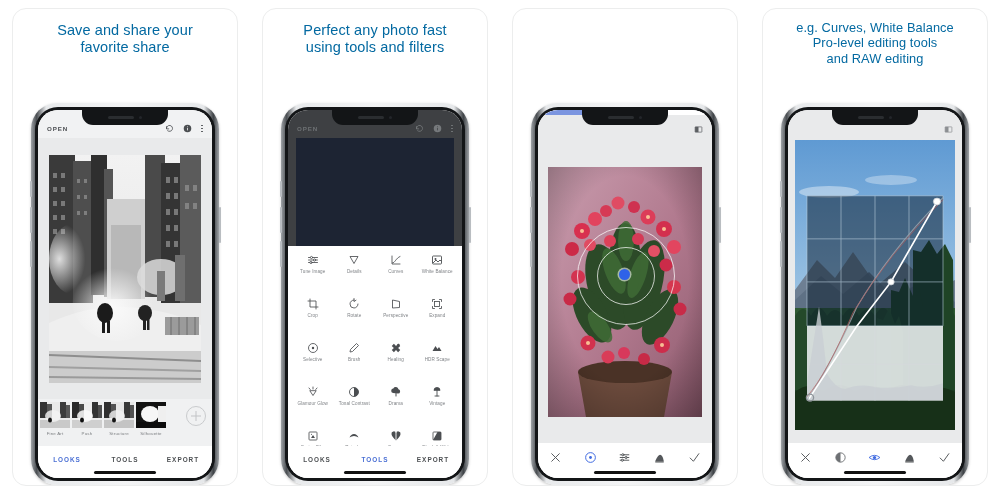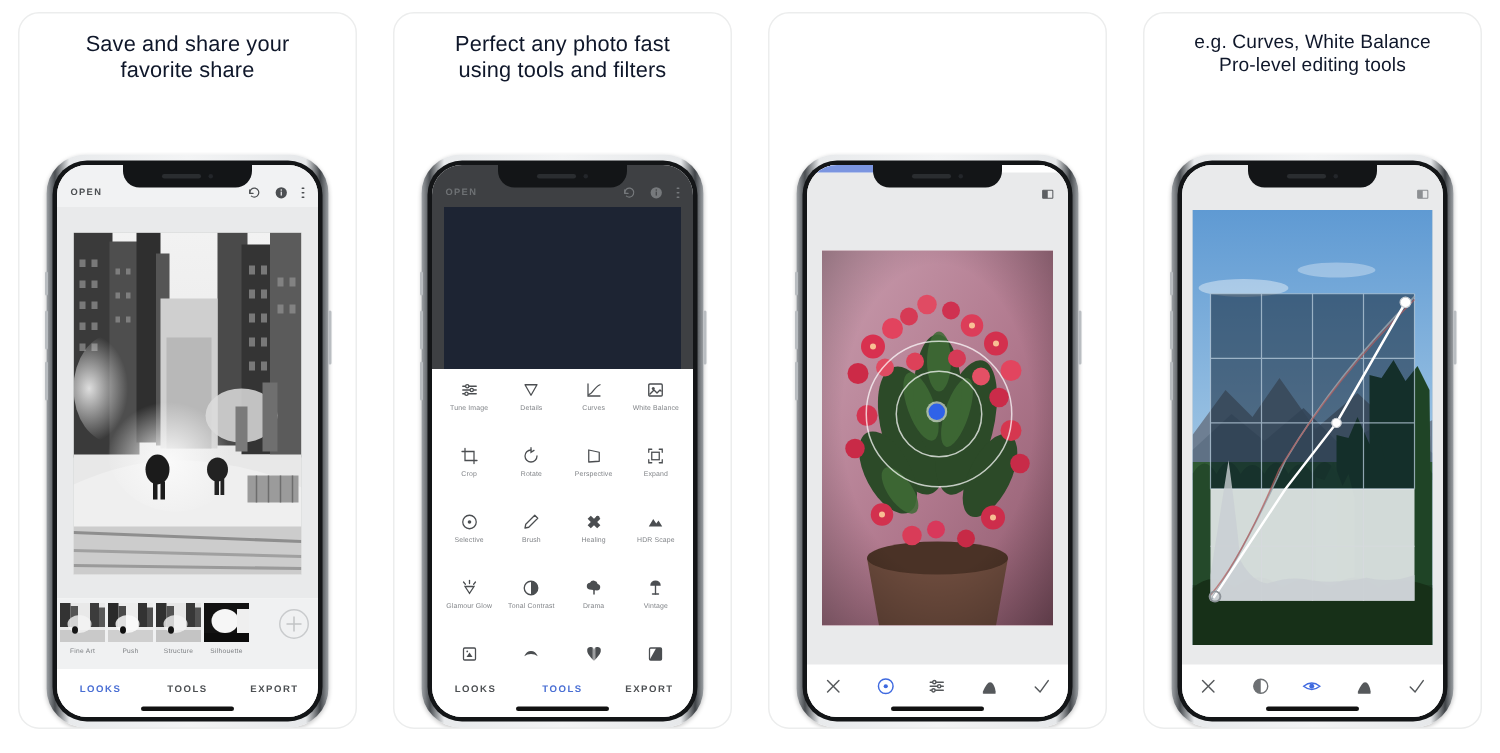--- a/index.html
+++ b/index.html
@@ -3,21 +3,21 @@
 <meta charset="utf-8">
 <style>
   html,body{margin:0;padding:0;background:#ffffff;}
   body{width:1000px;height:502px;overflow:hidden;font-family:"Liberation Sans",sans-serif;}
   .stage{position:relative;width:1000px;height:502px;background:#fff;display:flex;}
 
   .card{position:relative;width:226px;height:478px;margin:8px 12px;background:#ffffff;
         border:1px solid #eceded;border-radius:14px;box-sizing:border-box;
         display:flex;flex-direction:column;align-items:center;overflow:hidden;}
 
-  .caption{width:200px;text-align:center;color:#0f172a;font-size:14.5px;line-height:17px;
+  .caption{width:200px;text-align:center;color:#0369a1;font-size:14.5px;line-height:17px;
            padding-top:13px;letter-spacing:.1px;font-weight:400;}
   .caption.c4{font-size:12.8px;line-height:15.4px;padding-top:11px;}
 
   
   .phone-wrap{position:relative;margin-top:auto;width:188px;}
   .phone{position:relative;width:188px;height:382px;border-radius:26px;
          background:linear-gradient(90deg,#9fa3a7 0%,#4a4e52 3%,#e8eaec 8%,#f3f4f5 50%,#e6e8ea 92%,#3f4347 97%,#9ea2a6 100%);
          padding:4px;box-sizing:border-box;box-shadow:0 1px 3px rgba(0,0,0,.22);}
   .bezel{position:relative;width:100%;height:100%;border-radius:23px;background:#131517;padding:3px;box-sizing:border-box;}
   .screen{position:relative;width:100%;height:100%;border-radius:20px;overflow:hidden;background:#fff;
@@ -724,20 +724,21 @@
           </div>
         </div>
       </div>
     </div>
   </div>
 
   <div class="card">
     <div class="caption c4">
       <div>e.g. Curves, White Balance</div>
       <div>Pro-level editing tools</div>
+      <div>and RAW editing</div>
     </div>
     <div class="phone-wrap">
       <div class="phone">
         <div class="sidebtn b1"></div>
           <div class="sidebtn b2"></div>
           <div class="sidebtn b3"></div>
           <div class="sidebtn r1"></div>
         <div class="bezel">
           <div class="screen">
             <div class="notch">

